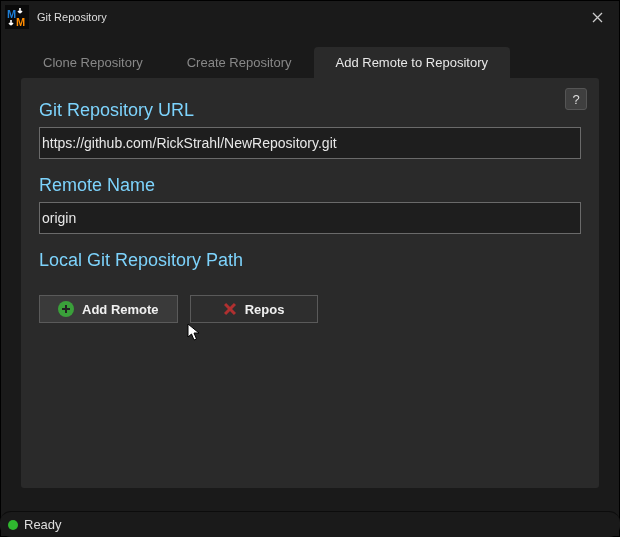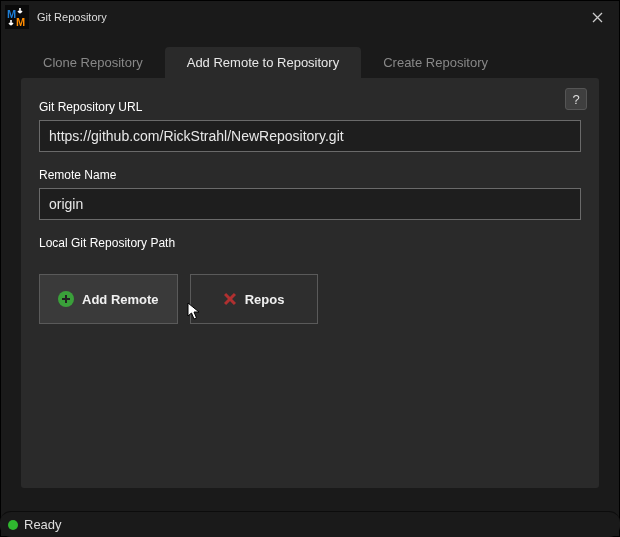--- a/index.html
+++ b/index.html
@@ -80,32 +80,32 @@
       align-items: center;
       justify-content: center;
       color: #ddd;
       font-size: 13px;
       cursor: pointer;
     }
     .field {
       margin-bottom: 16px;
     }
     .field-label {
-      font-size: 12px;
-      color: #ffffff;
+      font-size: 18px;
+      color: #7dd3fc;
       margin-bottom: 6px;
       display: block;
     }
     .input-row { display: flex; gap: 6px; }
     .text-input {
       width: 100%;
       background: #1e1e1e;
       border: 1px solid #6a6a6a;
       color: #e8e8e8;
-      padding: 7px 9px;
+      padding: 7px 2px;
       font-size: 14px;
       font-family: inherit;
       outline: none;
     }
     .browse-btn {
       width: 32px;
       background: #1e1e1e;
       border: 1px solid #6a6a6a;
       color: #e8e8e8;
       font-size: 15px;
@@ -117,21 +117,21 @@
       letter-spacing: 1px;
     }
     .buttons {
       display: flex;
       gap: 12px;
       margin-top: 24px;
       position: relative;
     }
     .btn {
       min-width: 128px;
-      padding: 16px 18px;
+      padding: 5px 18px;
       background: #2e2e2e;
       border: 1px solid #5a5a5a;
       color: #f0f0f0;
       font-size: 13px;
       font-weight: 600;
       cursor: pointer;
       display: flex;
       align-items: center;
       justify-content: center;
       gap: 8px;
@@ -218,22 +218,22 @@
   <span class="title-text">Git Repository</span>
   <div class="close-btn">
     <svg width="11" height="11" viewBox="0 0 11 11">
       <path d="M1 1 L10 10 M10 1 L1 10" stroke="currentColor" stroke-width="1.3"></path>
     </svg>
   </div>
 </div>
 
 <div class="tabs">
   <div class="tab">Clone Repository</div>
+  <div class="tab">Create Repository</div>
   <div class="tab active">Add Remote to Repository</div>
-  <div class="tab">Create Repository</div>
 </div>
 
 <div class="content">
   <div class="help-btn">
     <span>?</span>
   </div>
 
   <div class="field">
     <label class="field-label">Git Repository URL</label>
     <input class="text-input" type="text" value="https://github.com/RickStrahl/NewRepository.git" style="">

